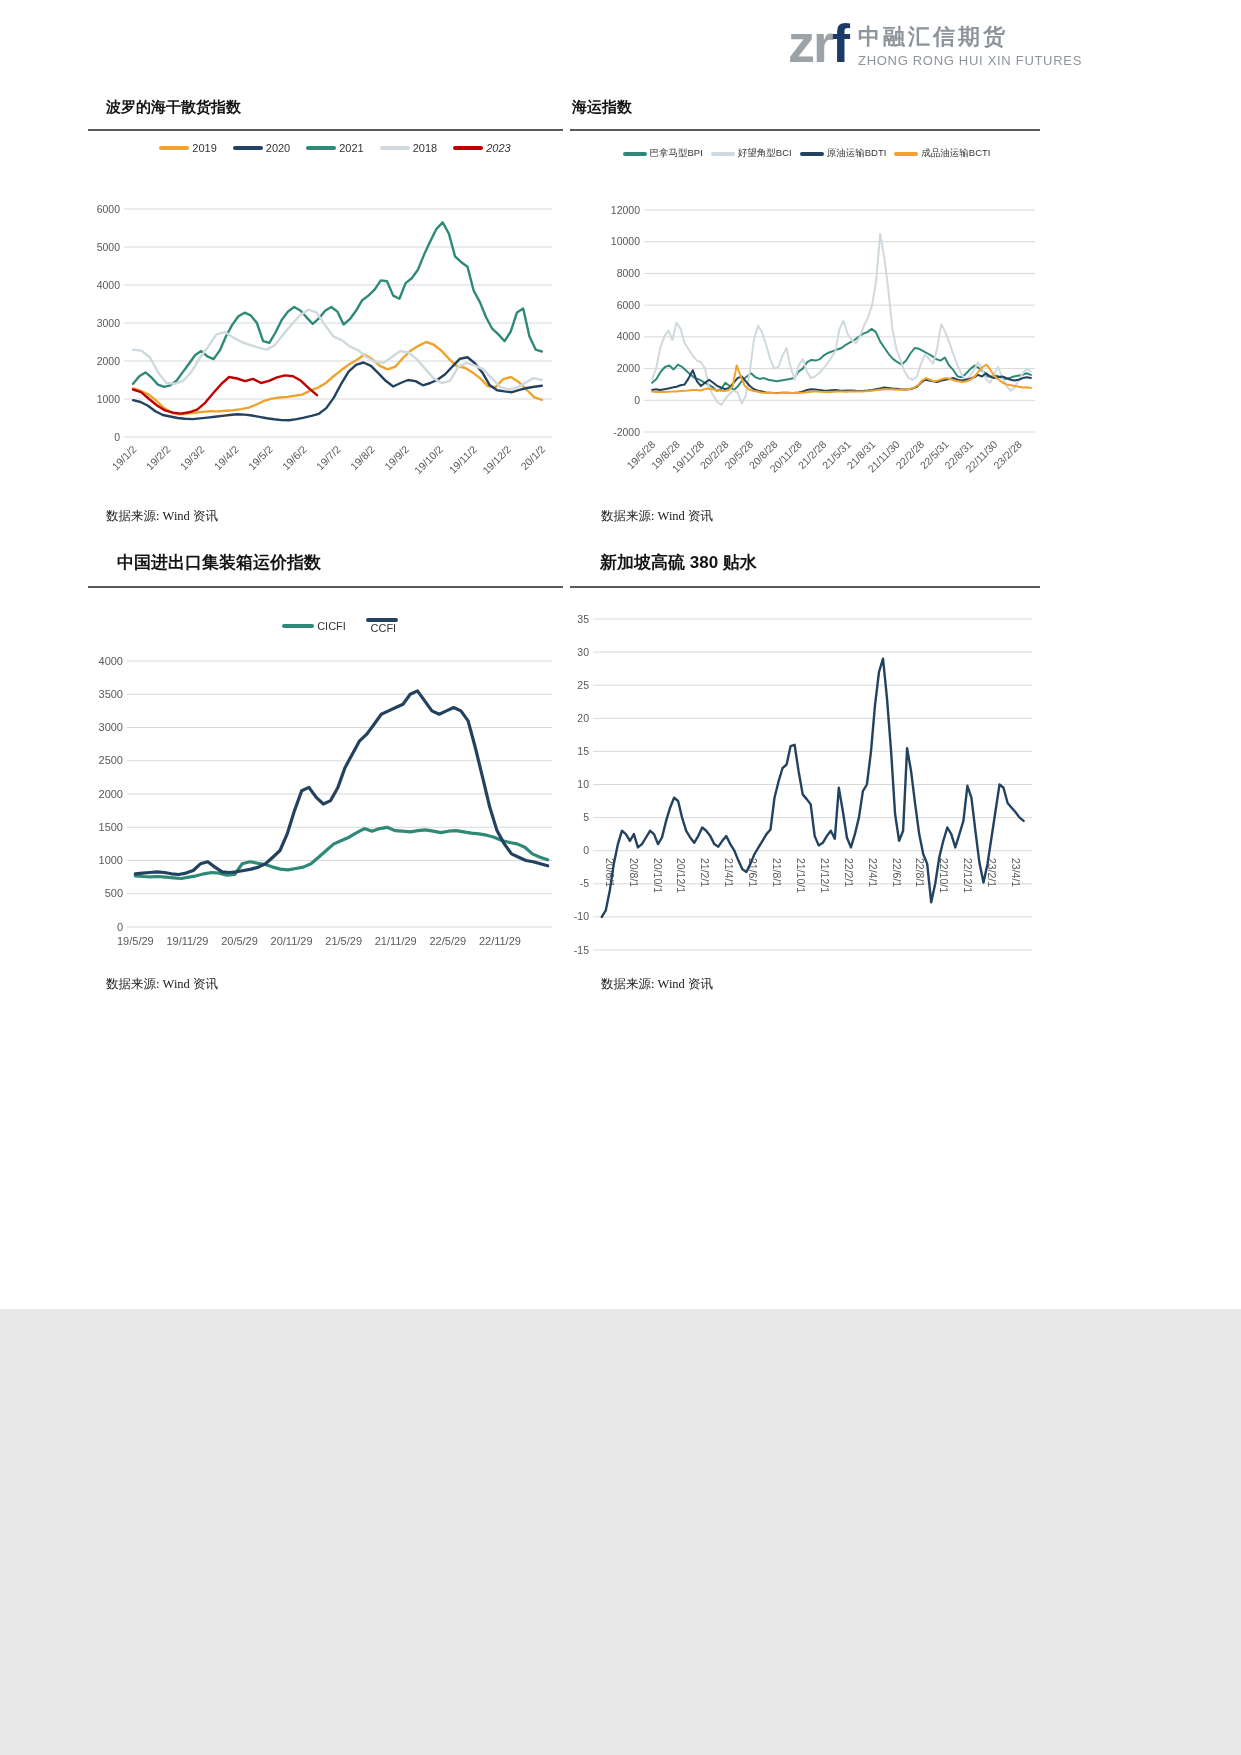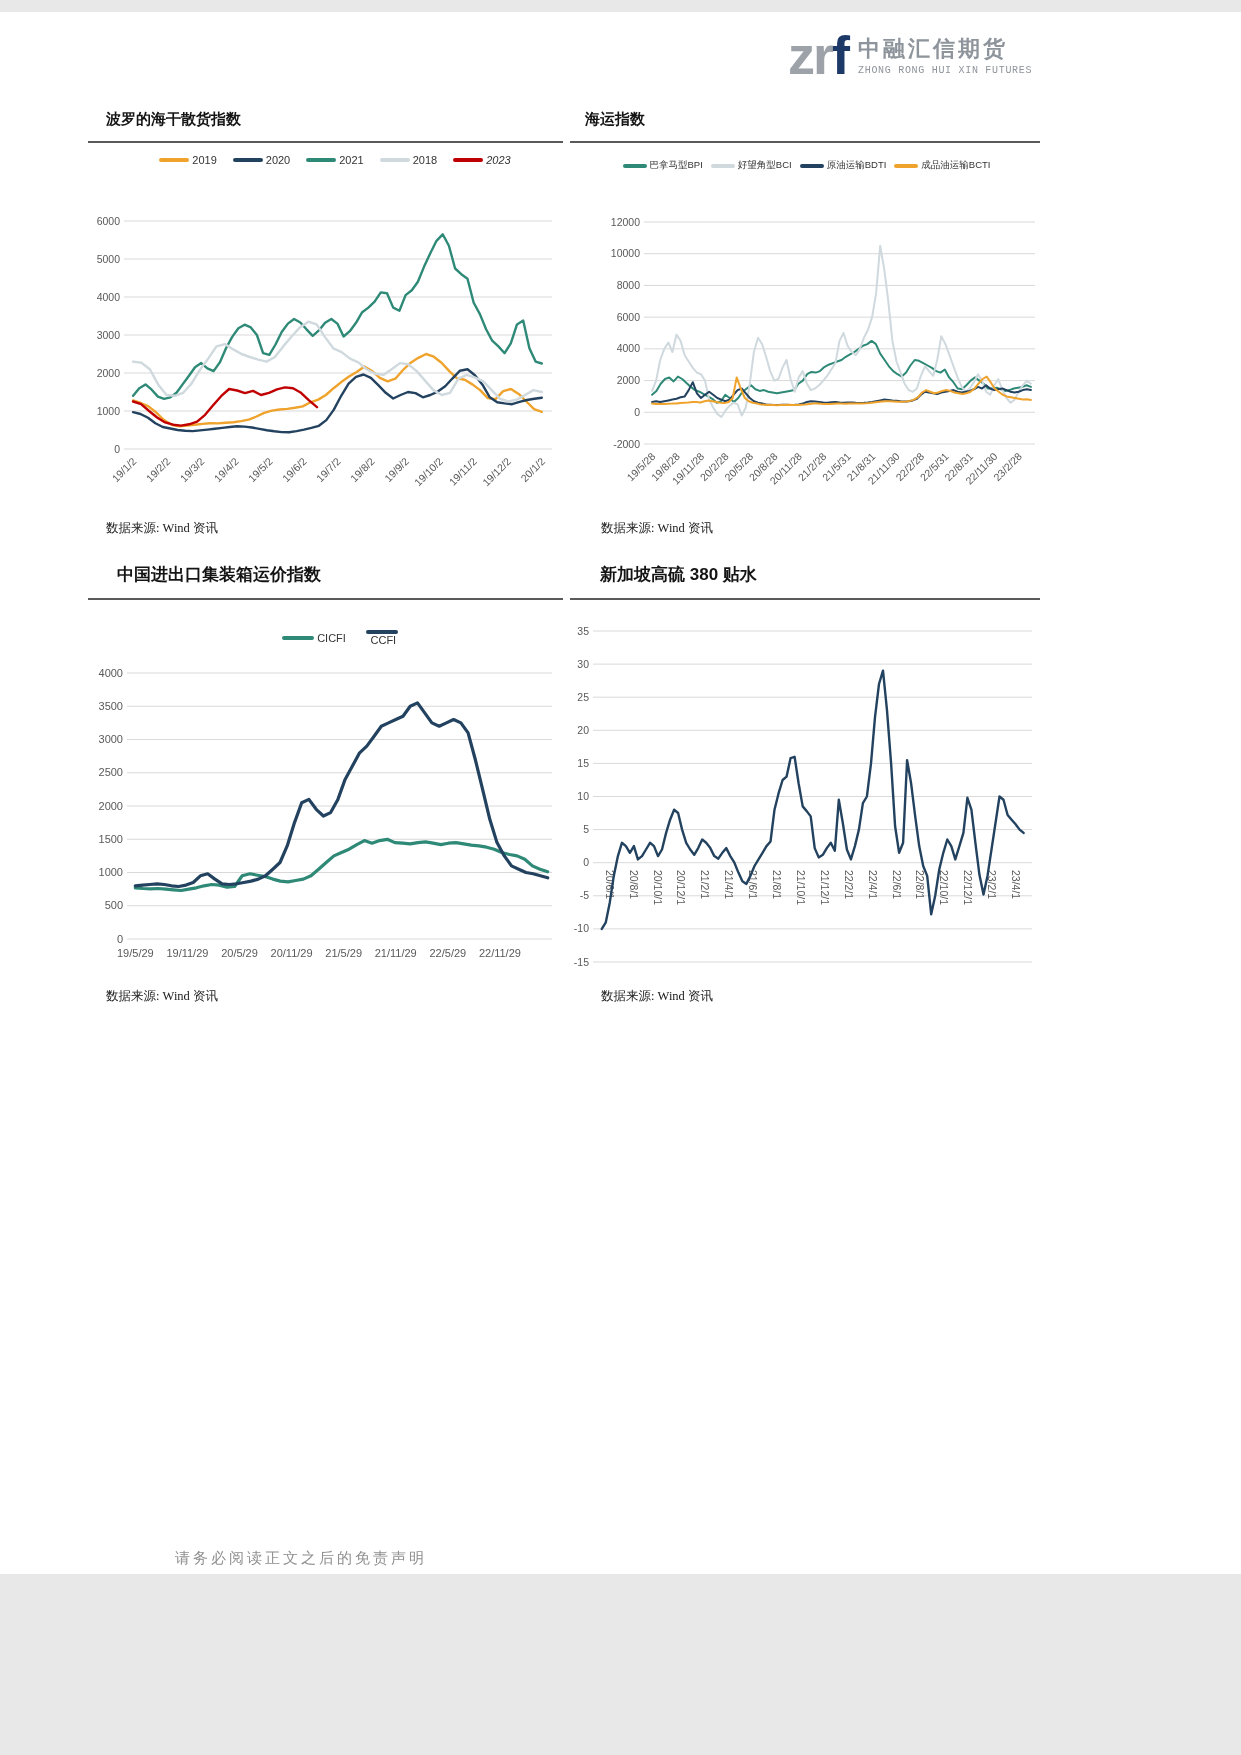--- a/index.html
+++ b/index.html
@@ -1,52 +1,52 @@
 <!DOCTYPE html>
 <html><head>
 <meta charset="utf-8">
 <style>
   html,body{margin:0;padding:0;background:#e8e8e8;}
-  .page{position:relative;width:1241px;height:1562px;background:#ffffff;overflow:hidden;
-        font-family:"Liberation Sans","DejaVu Sans",sans-serif;margin:12px auto;}
+  .page{position:relative;width:1241px;height:1309px;background:#ffffff;overflow:hidden;
+        font-family:"Liberation Sans","DejaVu Sans",sans-serif;margin:0 auto;}
   .ctitle{position:absolute;font-weight:700;color:#141414;white-space:nowrap;}
   .ctitle.small{font-size:15px;}
   .ctitle.big{font-size:17px;text-align:right;}
   .rule{position:absolute;height:2px;background:#5a5a5a;}
   .source{position:absolute;font-family:"Liberation Serif","DejaVu Serif",serif;
           font-size:12.5px;color:#1a1a1a;white-space:nowrap;}
   .legend{position:absolute;display:flex;justify-content:center;align-items:center;white-space:nowrap;}
   .legend .it{display:flex;align-items:center;}
   .legend .sw{display:inline-block;height:4px;border-radius:2px;margin-right:3px;}
   .footer{position:absolute;left:175px;top:1537px;font-size:15px;letter-spacing:3px;color:#8f8f8f;
           font-family:"Liberation Serif","DejaVu Serif",serif;}
   .logo{position:absolute;left:788px;top:16px;display:flex;align-items:flex-start;}
   .logo-zrf{font-size:54px;font-weight:800;letter-spacing:-2px;line-height:1;}
   .logo-zr{color:#9ca2a8;}
   .logo-f{color:#1d3968;}
   .logo-txt{margin-left:10px;padding-top:9px;}
   .logo-cn{font-size:22px;font-weight:700;color:#8e949b;letter-spacing:3px;line-height:1.1;}
-  .logo-en{font-size:10px;color:#8e949b;letter-spacing:0.7px;margin-top:4px;font-family:Liberation Mono, monospace;}
+  .logo-en{font-size:13px;color:#8e949b;letter-spacing:0.7px;margin-top:4px;}
   svg#cv{position:absolute;left:0;top:0;pointer-events:none;}
 </style>
 </head>
 <body>
 
 <div class="page">
 
   <div class="logo">
     <div class="logo-zrf"><span class="logo-zr">zr</span><span class="logo-f">f</span></div>
     <div class="logo-txt">
       <div class="logo-cn">中融汇信期货</div>
       <div class="logo-en">ZHONG RONG HUI XIN FUTURES</div>
     </div>
   </div>
 
   <div class="ctitle small" style="left:106px;top:98px;">波罗的海干散货指数</div>
-  <div class="ctitle small" style="left:585px;top:98px;">海运指数</div>
+  <div class="ctitle small" style="left:572px;top:98px;">海运指数</div>
   <div class="rule" style="left:88px;top:129px;width:475px;"></div>
   <div class="rule" style="left:570px;top:129px;width:470px;"></div>
 
   <div class="ctitle big" style="left:117px;top:551px;">中国进出口集装箱运价指数</div>
   <div class="ctitle big" style="left:600px;top:551px;">新加坡高硫 380 贴水</div>
   <div class="rule" style="left:88px;top:586px;width:475px;"></div>
   <div class="rule" style="left:570px;top:586px;width:470px;"></div>
 
   <div class="legend" id="legend-bdi" style="left:118px;top:142px;width:434px;">
       <span class="it">

